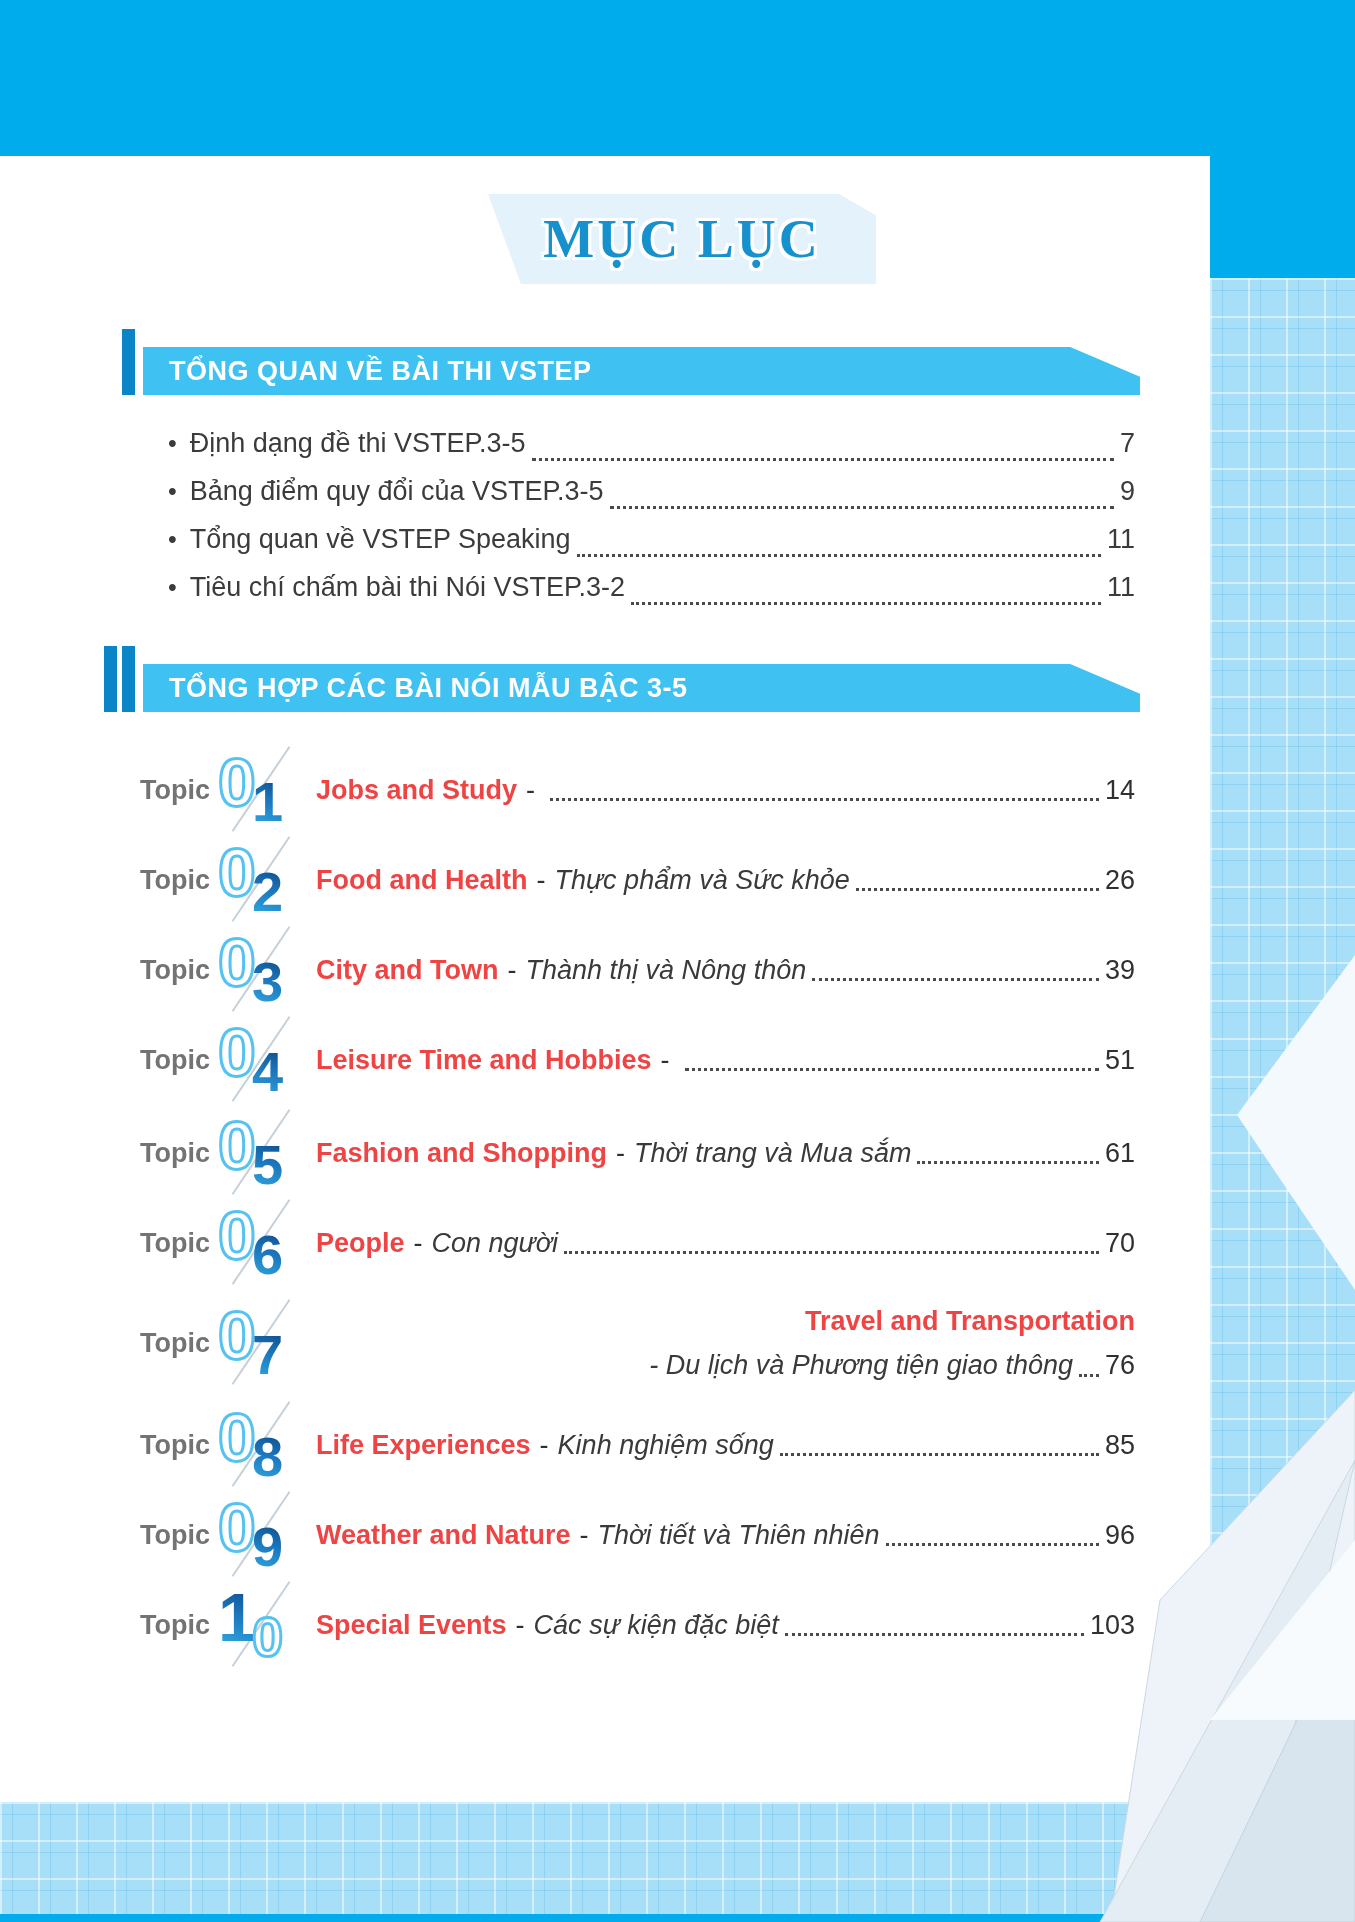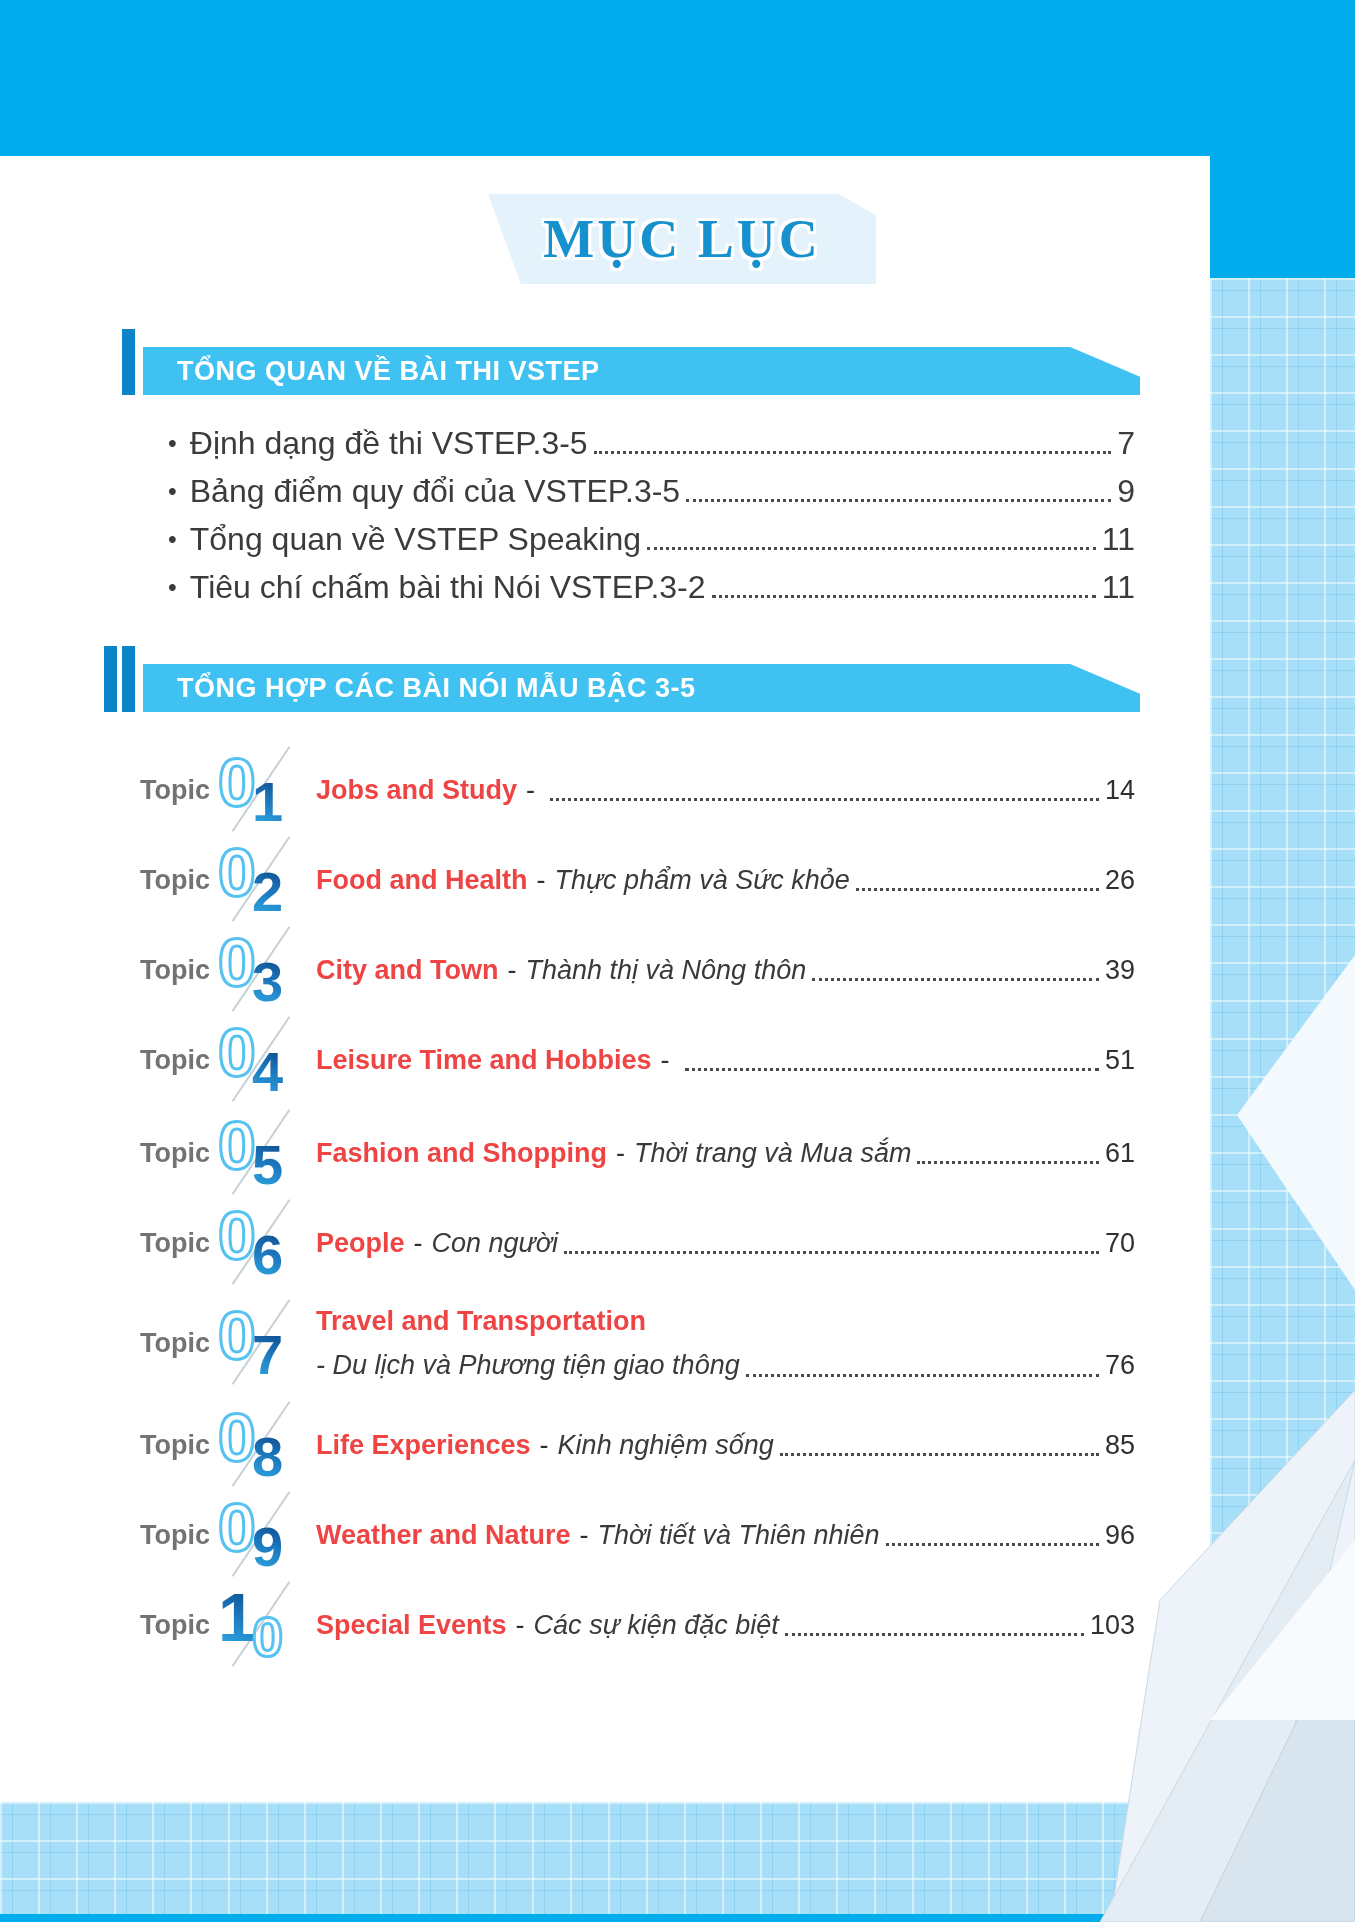--- a/index.html
+++ b/index.html
@@ -38,30 +38,30 @@
     letter-spacing:3px;color:#1791CE;
     text-shadow:-3px -3px 0 #fff,3px -3px 0 #fff,-3px 3px 0 #fff,3px 3px 0 #fff,
                  0 -3px 0 #fff,0 3px 0 #fff,-3px 0 0 #fff,3px 0 0 #fff;
   }
 
   
   .section-header{position:absolute;left:143px;width:997px;height:66px;}
   .section-header .banner{
     position:absolute;left:0;bottom:0;width:100%;height:48px;background:#3FC1F1;
     clip-path:polygon(0 0, 93% 0, 100% 62%, 100% 100%, 0 100%);
-    display:flex;align-items:center;padding-left:34px;box-sizing:border-box;
+    display:flex;align-items:center;padding-left:26px;box-sizing:border-box;
   }
   .section-header .banner .txt{color:#fff;font-weight:bold;font-size:27px;letter-spacing:.5px;}
   .section-header .bar{position:absolute;bottom:0;width:13px;height:66px;background:#0C85C8;}
   .bar.p1{left:-21px;} .bar.p2{left:-39px;}
   .sec1{top:329px;} .sec2{top:646px;}
 
   
   .toc-list{position:absolute;left:168px;top:419px;width:967px;}
-  .toc-item{display:flex;height:48px;font-size:32px;color:#3B3B3B;}
+  .toc-item{display:flex;height:48px;font-size:27px;color:#3B3B3B;align-items:center;}
   .toc-item .bullet::before{content:"•";}
   .toc-item .bullet{line-height:48px;margin-right:13px;font-size:25px;}
   .toc-label,.toc-page{line-height:48px;white-space:nowrap;}
   .leader{flex:1;margin:0 6px;border-bottom:3.5px dotted #4a4a4a;min-width:20px;}
   .toc-item .leader{height:32px;}
 
   
   .topic-row{position:absolute;left:140px;width:995px;height:90px;display:flex;align-items:center;}
   .topic-word{flex:none;width:70px;font-size:27px;font-weight:bold;color:#737373;}
   .tnum{flex:none;position:relative;width:92px;height:88px;margin-left:4px;}
@@ -80,21 +80,21 @@
   }
   .topic-text{flex:1;display:flex;margin-left:10px;min-width:0;}
   .t-en{font-weight:bold;color:#ef4444;font-size:27px;white-space:nowrap;line-height:90px;}
   .t-sep{margin:0 9px;color:#303030;font-size:27px;line-height:90px;}
   .t-vi{font-style:italic;color:#3a3a3a;font-size:27px;white-space:nowrap;line-height:90px;}
   .t-page{color:#303030;font-size:27px;line-height:90px;white-space:nowrap;}
   .topic-text .leader{height:53px;}
 
   
   .topic-row.two-line{height:120px;}
-  .topic-text-col{flex:1;display:flex;flex-direction:column;justify-content:center;margin-left:10px;min-width:0;}
+  .topic-text-col{flex:1;display:flex;flex-direction:column;justify-content:center;margin-left:10px;min-width:0;align-items:flex-end;}
   .l1,.l2{display:flex;height:44px;}
   .l1 .t-en{line-height:44px;}
   .l2 .t-vi,.l2 .t-page{line-height:44px;}
   .l2 .leader{height:31px;}
 
   .r1{top:745px;} .r2{top:835px;} .r3{top:925px;} .r4{top:1015px;} .r5{top:1108px;}
   .r6{top:1198px;} .r7{top:1283px;} .r8{top:1400px;} .r9{top:1490px;} .r10{top:1580px;}
 </style>
 </head>
 <body>

